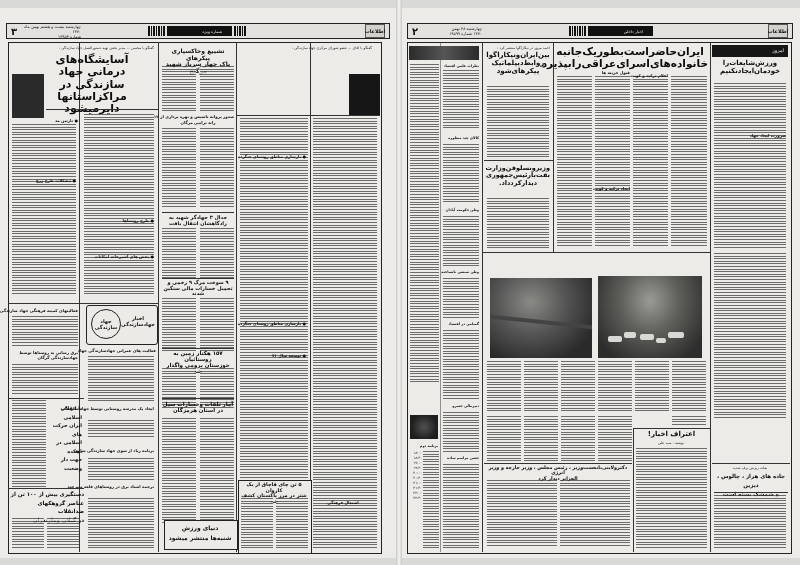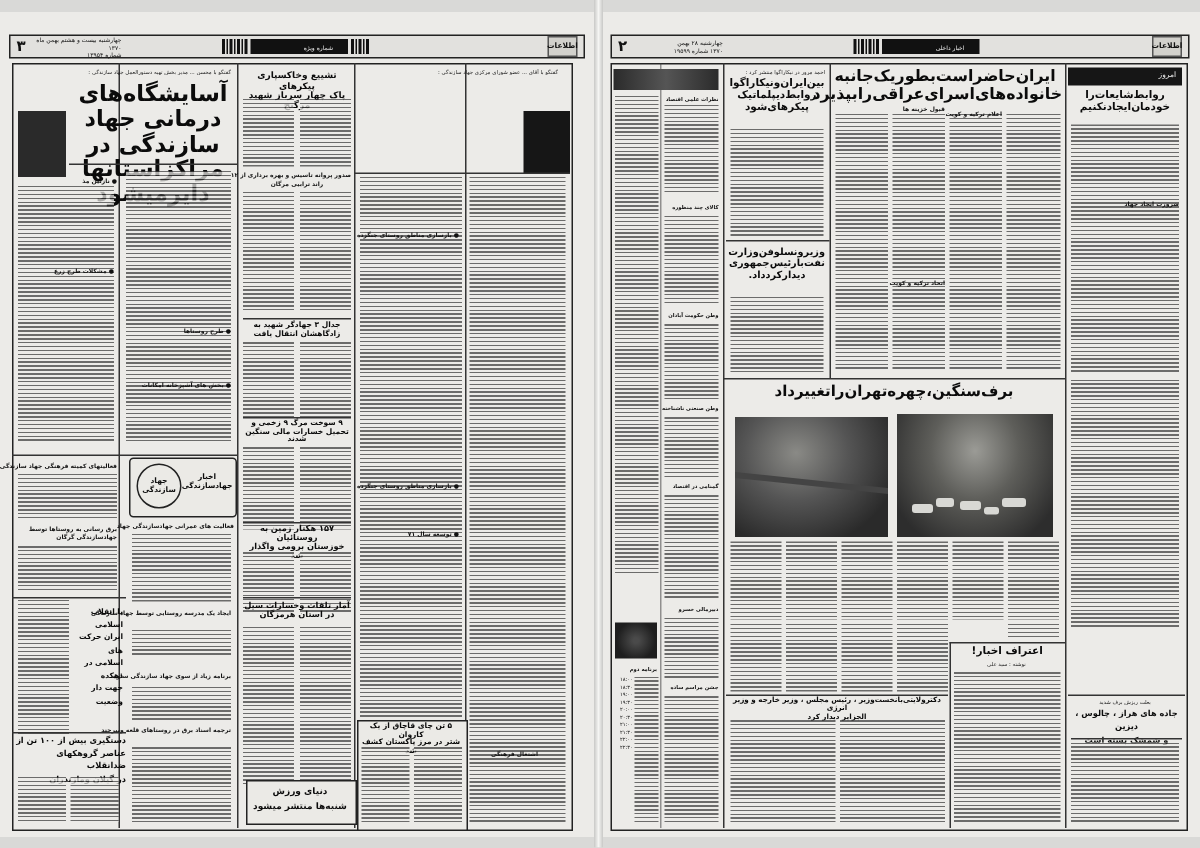--- a/index.html
+++ b/index.html
@@ -124,21 +124,21 @@
   <div class="txt" style="left:276px;top:490px;width:32px;height:50px;"></div>
   <div class="subhead" style="left:320px;top:492px;width:46px;text-align:center;">اشتغال فرهنگی</div>
 
   <div class="boxed" style="left:164px;top:512px;width:72px;height:28px;"></div>
   <div class="headline" style="left:164px;top:515px;width:72px;font-size:6px;line-height:1.6;">
     <div>دنیای ورزش</div>
     <div>شنبه‌ها منتشر میشود</div>
   </div>
 
   <div class="kicker" style="left:14px;top:38px;width:140px;">گفتگو با محسن ... مدیر بخش تهیه دستورالعمل جهاد سازندگی :</div>
-  <div class="headline" style="left:46px;top:46px;width:112px;font-size:15px;">
+  <div class="headline" style="left:36px;top:46px;width:112px;font-size:11px;">
     <div>آسایشگاه‌های درمانی جهاد</div>
     <div>سازندگی در</div>
     <div>مراکزاستانها دایرمیشود</div>
   </div>
   <div class="photo" style="left:12px;top:66px;width:32px;height:44px;background:#2a2a2a;"></div>
   <div class="hrule" style="left:46px;top:101px;width:112px;"></div>
   <div class="subhead" style="left:50px;top:110px;width:28px;">● نازنين مذ</div>
   <div class="txt" style="left:84px;top:106px;width:70px;height:180px;"></div>
   <div class="txt" style="left:12px;top:116px;width:64px;height:170px;"></div>
   <div class="subhead" style="left:12px;top:170px;width:64px;">● مشکلات طرح زرع</div>
@@ -212,21 +212,21 @@
 
   <div class="frame" style="left:5px;top:34px;width:383px;height:510px;"></div>
   <div class="col-rule" style="left:80px;top:34px;height:510px;"></div>
   <div class="col-rule" style="left:308px;top:34px;height:510px;"></div>
   <div class="col-rule" style="left:38px;top:34px;height:510px;opacity:.5;"></div>
 
   <div class="blackbox" style="left:310px;top:37px;width:76px;height:12px;">
     <span style="position:absolute;right:4px;top:2px;color:#eee;font-size:5px;direction:rtl;">امروز</span>
   </div>
   <div class="headline" style="left:310px;top:52px;width:76px;font-size:7px;">
-    <div>روابط‌شایعات‌را</div>
+    <div>ورزش‌شایعات‌را</div>
     <div>خودمان‌ایجادنکنیم</div>
   </div>
   <div class="txt" style="left:312px;top:75px;width:72px;height:165px;"></div>
   <div class="subhead" style="left:312px;top:125px;width:72px;">ضرورت ایجاد جهاد</div>
   <div class="txt" style="left:312px;top:245px;width:72px;height:165px;"></div>
 
   <div class="hrule" style="left:310px;top:455px;width:78px;"></div>
   <div class="kicker" style="left:312px;top:458px;width:72px;text-align:center;">بعلت ریزش برف شدید</div>
   <div class="headline" style="left:310px;top:464px;width:78px;font-size:5.5px;line-height:1.6;">
     <div>جاده های هراز ، چالوس ، دیزین</div>
@@ -258,21 +258,20 @@
 
   <div class="hrule" style="left:82px;top:152px;width:69px;"></div>
   <div class="headline" style="left:84px;top:157px;width:64px;font-size:6.5px;">
     <div>وزیرونسلوفن‌وزارت</div>
     <div>نفت‌بارئیس‌جمهوری</div>
     <div>دیدارکرد‌داد.</div>
   </div>
   <div class="txt" style="left:85px;top:190px;width:62px;height:50px;"></div>
 
   <div class="hrule" style="left:80px;top:244px;width:228px;"></div>
-  <div class="headline" style="left:80px;top:248px;width:228px;font-size:10px;">برف‌سنگین،چهره‌تهران‌راتغییرداد</div>
   <div class="photo pic-snow1" style="left:88px;top:270px;width:102px;height:80px;">
     <div style="position:absolute;left:0;top:42px;width:102px;height:4px;background:#444;transform:skewY(6deg);"></div>
   </div>
   <div class="photo pic-snow2" style="left:196px;top:268px;width:104px;height:82px;">
     <div class="car" style="left:10px;top:60px;width:14px;"></div>
     <div class="car" style="left:26px;top:56px;width:12px;"></div>
     <div class="car" style="left:42px;top:58px;width:14px;"></div>
     <div class="car" style="left:70px;top:56px;width:16px;"></div>
     <div class="car" style="left:58px;top:62px;width:10px;height:5px;"></div>
   </div>

